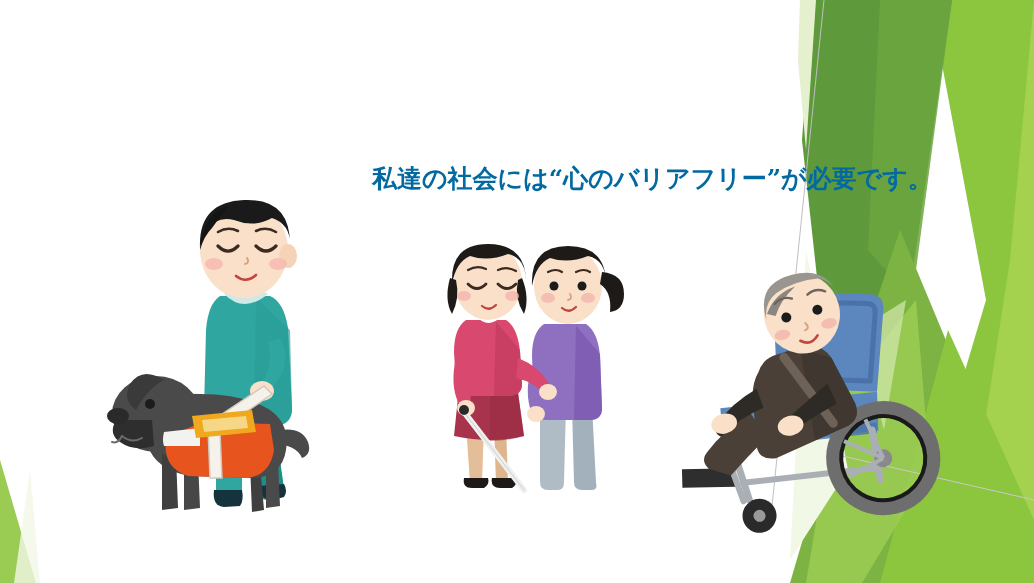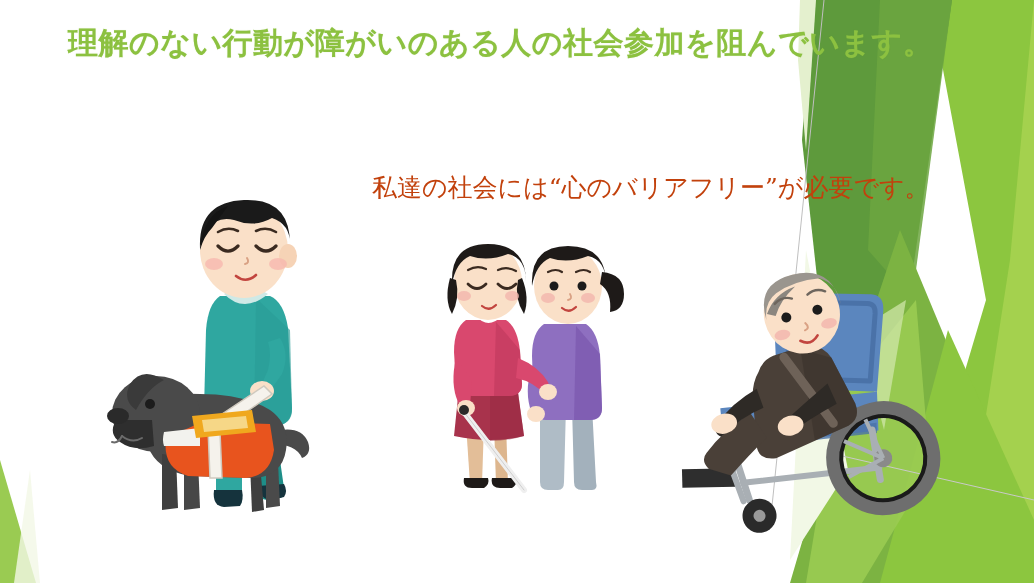--- a/index.html
+++ b/index.html
@@ -39,26 +39,26 @@
     line-height: 1.25;
     color: #8CC140;
     text-shadow: 0 0 1px rgba(140,193,64,.35);
     white-space: nowrap;
   }
 
   
   .subtitle {
     position: absolute;
     left: 372px;
-    top: 172px;
+    top: 163px;
     font-family: "DejaVu Serif", "Liberation Serif", serif;
     font-size: 25px;
-    font-weight: 400;
+    font-weight: 700;
     line-height: 1.3;
-    color: #c2410c;
+    color: #0369a1;
     white-space: nowrap;
   }
 
   
   .illus {
     position: absolute;
   }
   #illus-guide-dog  { left: 104px; top: 188px; width: 232px; height: 330px; }
   #illus-cane-pair  { left: 432px; top: 238px; width: 200px; height: 280px; }
   #illus-wheelchair { left: 664px; top: 272px; width: 262px; height: 268px; }
@@ -86,21 +86,20 @@
     <polygon points="806,250 848,470 790,560" fill="#F2F8E6"></polygon>
     <polygon points="858,330 906,300 884,430" fill="#CFE6A8" opacity="0.75"></polygon>
 
     <polygon points="0,460 36,583 0,583" fill="#9ACB52"></polygon>
     <polygon points="30,470 40,583 14,583" fill="#F2F8E6" opacity="0.8"></polygon>
 
     <line x1="824" y1="0" x2="772" y2="506" stroke="#BFBFBF" stroke-width="1"></line>
     <line x1="838" y1="455" x2="1034" y2="500" stroke="#C9C9C9" stroke-width="1"></line>
   </svg>
 
-  <div class="title">理解のない行動が障がいのある人の社会参加を阻んでいます。</div>
 
   <div class="subtitle">私達の社会には“心のバリアフリー”が必要です。</div>
 
   <div class="illus" id="illus-guide-dog">
     <svg viewBox="0 0 232 330">
       <g>
 
         <path d="M112 230 L112 308 Q112 318 120 318 L132 318 Q138 318 138 310 L138 230 Z" fill="#2FA7A0"></path>
         <path d="M148 230 L152 300 Q154 312 164 312 L176 310 Q182 308 180 300 L170 230 Z" fill="#1E8E88"></path>
         <path d="M110 302 Q108 318 120 319 L136 318 Q140 312 138 302 Z" fill="#15333D"></path>

